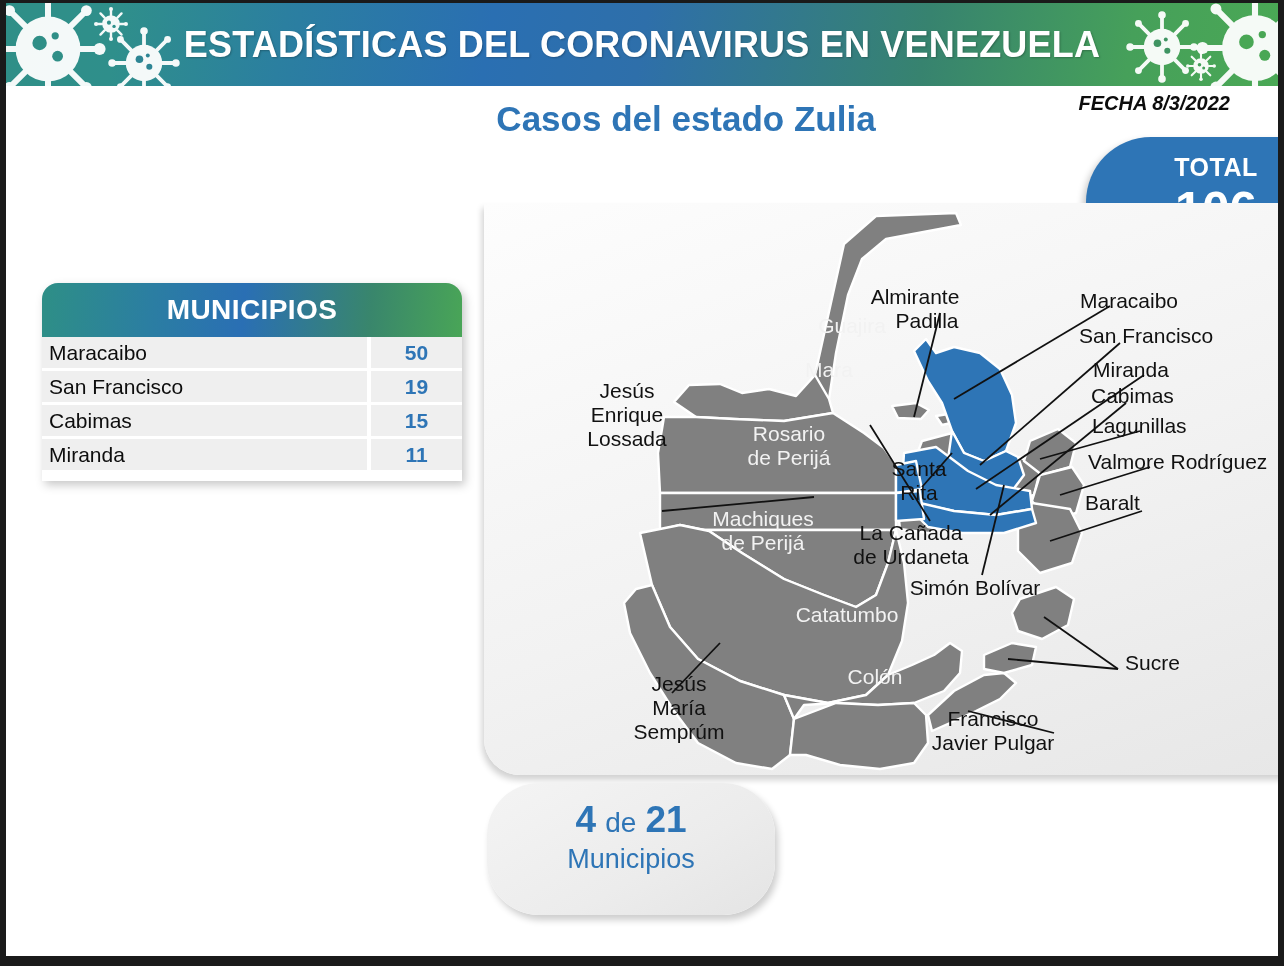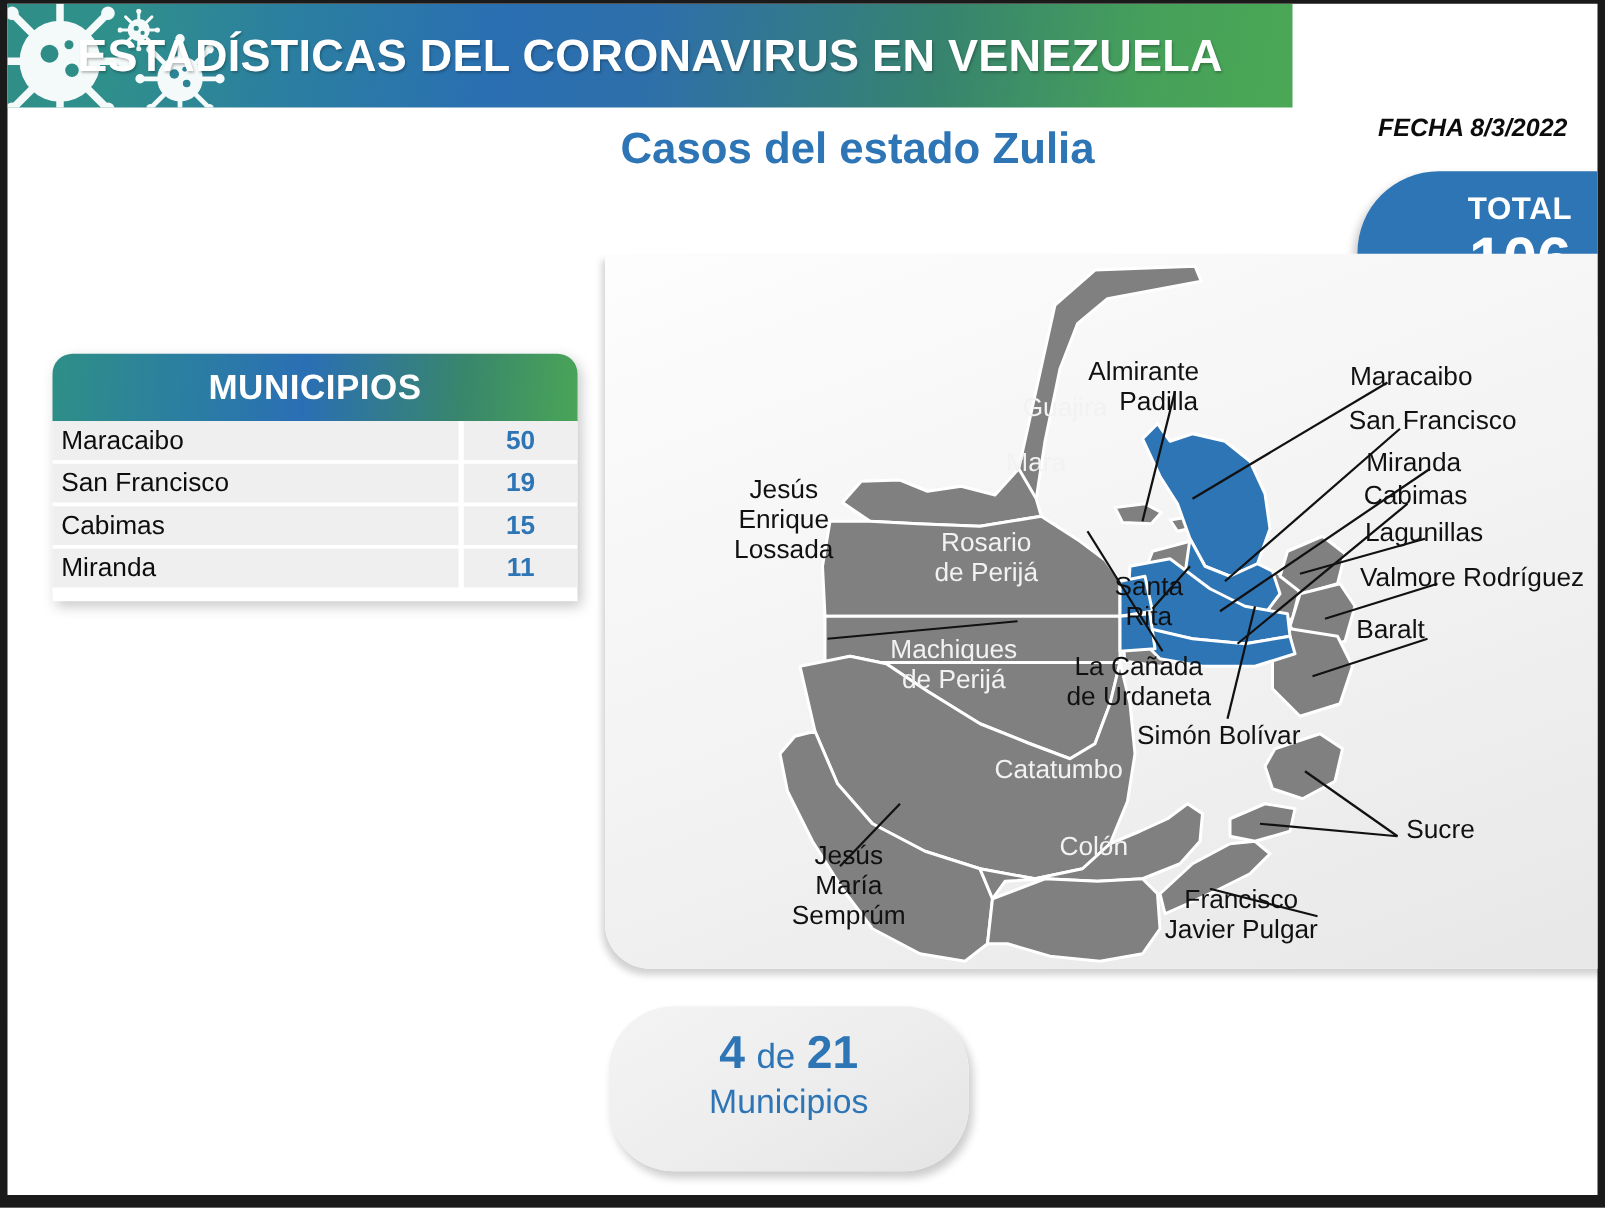--- a/index.html
+++ b/index.html
@@ -22,21 +22,21 @@
     border-left: 6px solid #1a1a1a;
     border-right: 6px solid #1a1a1a;
     border-top: 3px solid #1a1a1a;
     border-bottom: 10px solid #1a1a1a;
   }
 
   
   #header-banner {
     position: absolute;
     left: 0; top: 0;
-    width: 1028px;
+    width: 1272px;
     height: 83px;
     background: linear-gradient(100deg,
        #2f8f87 0%,
        #2f8f8b 9%,
        #2b7fa0 22%,
        #2a6fb2 38%,
        #2e6faa 50%,
        #37836f 72%,
        #46a05a 88%,
        #4aa855 100%);
@@ -58,21 +58,21 @@
   }
   .virus {
     position: absolute;
     opacity: 0.95;
     z-index: 1;
   }
 
   
   #fecha {
     position: absolute;
-    right: 24px;
+    right: 48px;
     top: 89px;
     font-size: 20px;
     font-weight: bold;
     font-style: italic;
     color: #0c0c0c;
     white-space: nowrap;
   }
 
   
   #main-title {
@@ -185,21 +185,21 @@
     background: linear-gradient(160deg, #fdfdfd 0%, #f2f2f2 55%, #e7e7e7 100%);
     border-radius: 0 0 0 36px;
     box-shadow: -2px 5px 6px rgba(0,0,0,0.18);
   }
   #map-svg { position: absolute; left: 0; top: 0; }
 
   
   #bottom-pill {
     position: absolute;
     left: 481px;
-    top: 802px;
+    top: 780px;
     width: 288px;
     height: 132px;
     background: linear-gradient(150deg, #f4f4f4 0%, #ececec 60%, #e4e4e4 100%);
     border-radius: 52px;
     box-shadow: 3px 5px 7px rgba(0,0,0,0.2);
     color: #2E75B6;
     text-align: center;
     box-sizing: border-box;
     padding-top: 14px;
   }

